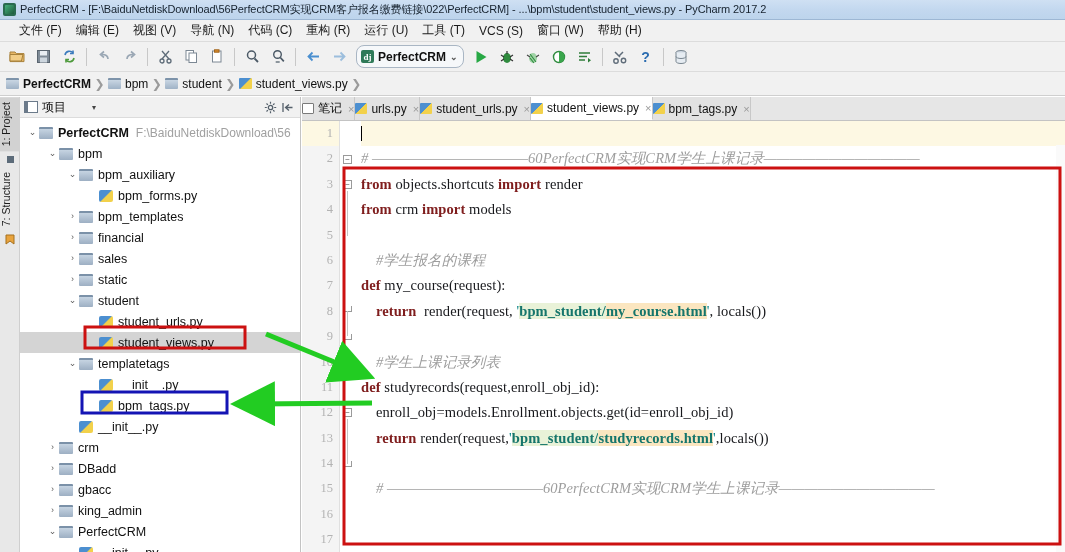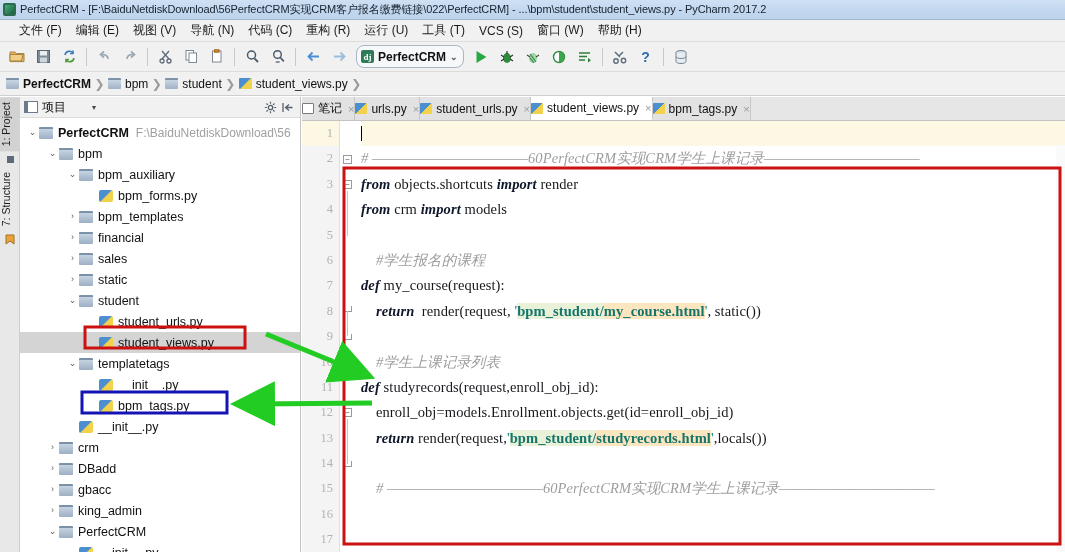--- a/index.html
+++ b/index.html
@@ -168,21 +168,21 @@
   .ln.cur{background:#fdf8e3;}
   #code-lines{
     position:absolute;left:59px;top:0;width:704px;height:431px;
   }
   .cl{
     height:25.4px;line-height:25.4px;white-space:pre;
     font-family:"Liberation Serif",serif;font-size:14.5px;color:#17181c;
     letter-spacing:0.1px;
   }
   .cl.cur{background:#fdf8e3;}
-  .kw{font-weight:bold;color:#0f172a;font-style:italic;}
+  .kw{font-weight:bold;color:#7f1d1d;}
   .cmt{color:#9d9d9d;font-style:italic;}
   .strq{color:#008080;}
   .strh{color:#15756b;font-weight:bold;background:#e9f2d8;}
   .strh2{color:#15756b;font-weight:bold;background:#fbe6c0;}
   .caret{
     display:inline-block;width:1px;height:15px;background:#000;
     vertical-align:-3px;
   }
   .fold{
     position:absolute;left:2px;width:9px;height:9px;border:1px solid #9a9a9a;
@@ -588,21 +588,21 @@
         <div class="fend" style="top:340px;"></div>
       </div>
       <div id="code-lines">
           <div class="cl cur"><span class="caret"></span></div>
           <div class="cl"><span class="cmt"># ————————————60PerfectCRM实现CRM学生上课记录————————————</span></div>
           <div class="cl"><span class="kw">from</span><span class=""> objects.shortcuts </span><span class="kw">import</span><span class=""> render</span></div>
           <div class="cl"><span class="kw">from</span><span class=""> crm </span><span class="kw">import</span><span class=""> models</span></div>
           <div class="cl">&nbsp;</div>
           <div class="cl">    <span class="cmt">#学生报名的课程</span></div>
           <div class="cl"><span class="kw">def</span><span class=""> my_course(request):</span></div>
-          <div class="cl"><span class="kw">    return</span><span class="">  render(request, </span><span class="strq">'</span><span class="strh">bpm_student</span><span class="strh">/</span><span class="strh2">my_course.html</span><span class="strq">'</span><span class="">, static())</span></div>
+          <div class="cl"><span class="kw">    return</span><span class="">  render(request, </span><span class="strq">'</span><span class="strh">bpm_student</span><span class="strh">/</span><span class="strh2">my_course.html</span><span class="strq">'</span><span class="">, locals())</span></div>
           <div class="cl">&nbsp;</div>
           <div class="cl">    <span class="cmt">#学生上课记录列表</span></div>
           <div class="cl"><span class="kw">def</span><span class=""> studyrecords(request,enroll_obj_id):</span></div>
           <div class="cl"><span class="">    enroll_obj=models.Enrollment.objects.get(id=enroll_obj_id)</span></div>
           <div class="cl"><span class="kw">    return</span><span class=""> render(request,</span><span class="strq">'</span><span class="strh">bpm_student</span><span class="strh">/</span><span class="strh2">studyrecords.html</span><span class="strq">'</span><span class="">,locals())</span></div>
           <div class="cl">&nbsp;</div>
           <div class="cl">    <span class="cmt"># ————————————60PerfectCRM实现CRM学生上课记录————————————</span></div>
           <div class="cl">&nbsp;</div>
         </div>
       <div id="scroll-right"></div>

